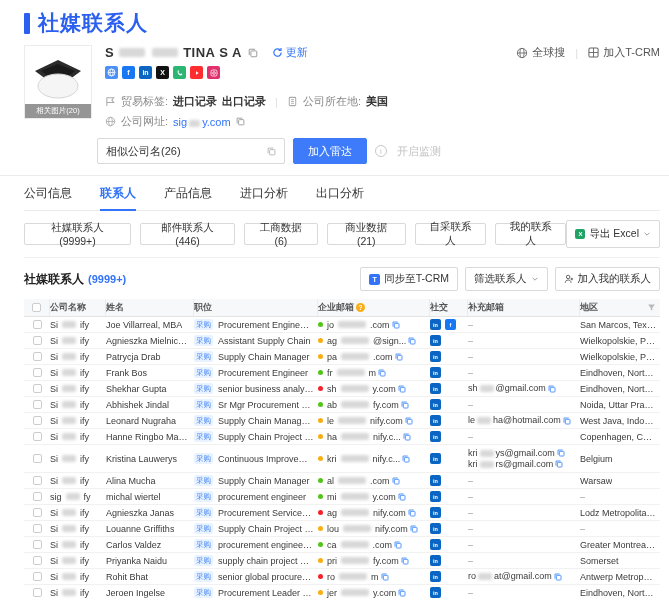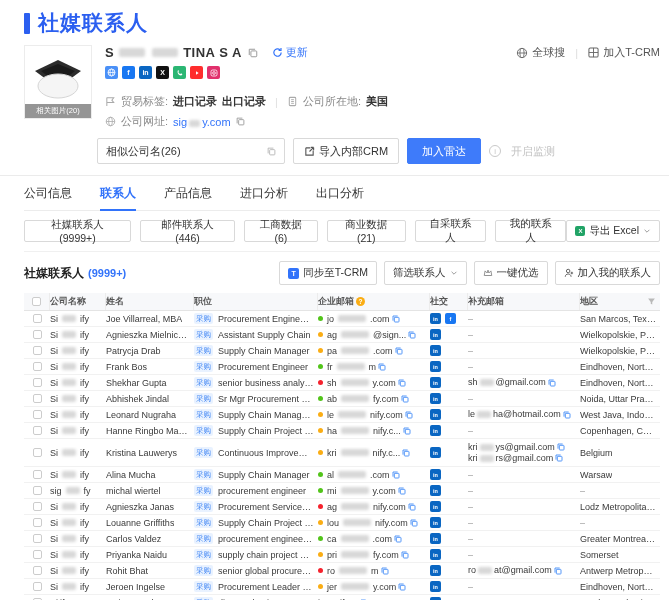--- a/index.html
+++ b/index.html
@@ -50,21 +50,21 @@
   .tabs { display:flex; gap:28px; padding:9px 0 0 0; border-bottom:1px solid #ececec; }
   .tab { font-size:12px; color:#333; padding-bottom:8px; cursor:pointer; position:relative; }
   .tab.active { color:#3273fa; font-weight:bold; }
   .tab.active::after { content:""; position:absolute; left:0; right:0; bottom:-1px; height:2px; background:#3273fa; }
 
   
   .chips-row { display:flex; align-items:center; margin-top:9px; padding-bottom:9px; border-bottom:1px solid #f0f0f0; }
   .chips { display:flex; gap:9px; flex:1;border-radius:11px; }
   .chip { height:22px; border:1px solid #d9d9d9; border-radius:2px; background:#fff; padding:0 9px;
           display:flex; align-items:center; font-size:10.5px; color:#333; cursor:pointer; }
-  .excel-btn { height:22px; border:1px solid #d9d9d9; border-radius:2px; background:#fff; padding:0 8px;
+  .excel-btn { height:28px; border:1px solid #d9d9d9; border-radius:2px; background:#fff; padding:0 8px;
                display:flex; align-items:center; gap:4px; font-size:10.5px; color:#333; cursor:pointer; }
   .xls { width:10px; height:10px; background:#21a366; border-radius:2px; display:flex; align-items:center;
          justify-content:center; color:#fff; font-size:6px; font-weight:bold; }
 
   
   .list-hdr { display:flex; align-items:center; justify-content:space-between; margin-top:9px; }
   .list-title { font-size:12px; font-weight:bold; color:#222; display:flex; gap:4px; align-items:baseline; }
   .list-count { color:#3273fa; font-size:11px; font-weight:bold; }
   .controls { display:flex; align-items:center; gap:7px; }
   .ctl { height:24px; border:1px solid #d9d9d9; border-radius:2px; background:#fff; display:flex;
@@ -246,29 +246,20 @@
     <div class="action-row">
       <div class="sim-box">
         <span>相似公司名(26)</span>
         <span>
             <svg width="9" height="9" viewBox="0 0 12 12">
               <rect x="3.5" y="3.5" width="7" height="7" rx="1" fill="none" stroke="#b5b5b5" stroke-width="1.2"></rect>
               <path d="M8.5 1.5h-7v7" fill="none" stroke="#b5b5b5" stroke-width="1.2"></path>
             </svg>
           </span>
       </div>
-      <button class="btn">
-        <span>
-            <svg width="11" height="11" viewBox="0 0 12 12">
-              <path d="M2 2h5M2 2v8h8V5" fill="none" stroke="#555" stroke-width="1.2"></path>
-              <path d="M10.5 1.5 6 6M10.5 1.5v3M10.5 1.5h-3" fill="none" stroke="#555" stroke-width="1.2"></path>
-            </svg>
-          </span>
-        <span>导入内部CRM</span>
-      </button>
       <button class="btn-primary">
         <span>加入雷达</span>
       </button>
       <span class="info-ic">i</span>
       <span class="disabled-txt">开启监测</span>
     </div>
   </div>
 
   <div class="divider"></div>
 
@@ -312,28 +303,20 @@
           <span class="sync-ic">T</span>
           <span>同步至T-CRM</span>
         </button>
         <button class="ctl">
           <span>筛选联系人</span>
           <span>
               <svg width="8" height="8" viewBox="0 0 10 10">
                 <path d="M2 3.5l3 3 3-3" stroke="#999" fill="none" stroke-width="1.2"></path>
               </svg>
             </span>
-        </button>
-        <button class="ctl">
-          <span>
-              <svg width="10" height="10" viewBox="0 0 12 12">
-                <path d="M1.5 9 2.5 3.5 5 6 6 2.5 7 6 9.5 3.5 10.5 9z" fill="none" stroke="#8a8a8a" stroke-width="1.1"></path>
-              </svg>
-            </span>
-          <span>一键优选</span>
         </button>
         <button class="ctl">
           <span>
               <svg width="10" height="10" viewBox="0 0 12 12">
                 <circle cx="5" cy="3.6" r="2.1" fill="none" stroke="#555" stroke-width="1.1"></circle>
                 <path d="M1.5 10.5c0-2 1.6-3.3 3.5-3.3s3.5 1.3 3.5 3.3" fill="none" stroke="#555" stroke-width="1.1"></path>
                 <path d="M9.4 4.5v3M7.9 6h3" stroke="#555" stroke-width="1.1"></path>
               </svg>
             </span>
           <span>加入我的联系人</span>

